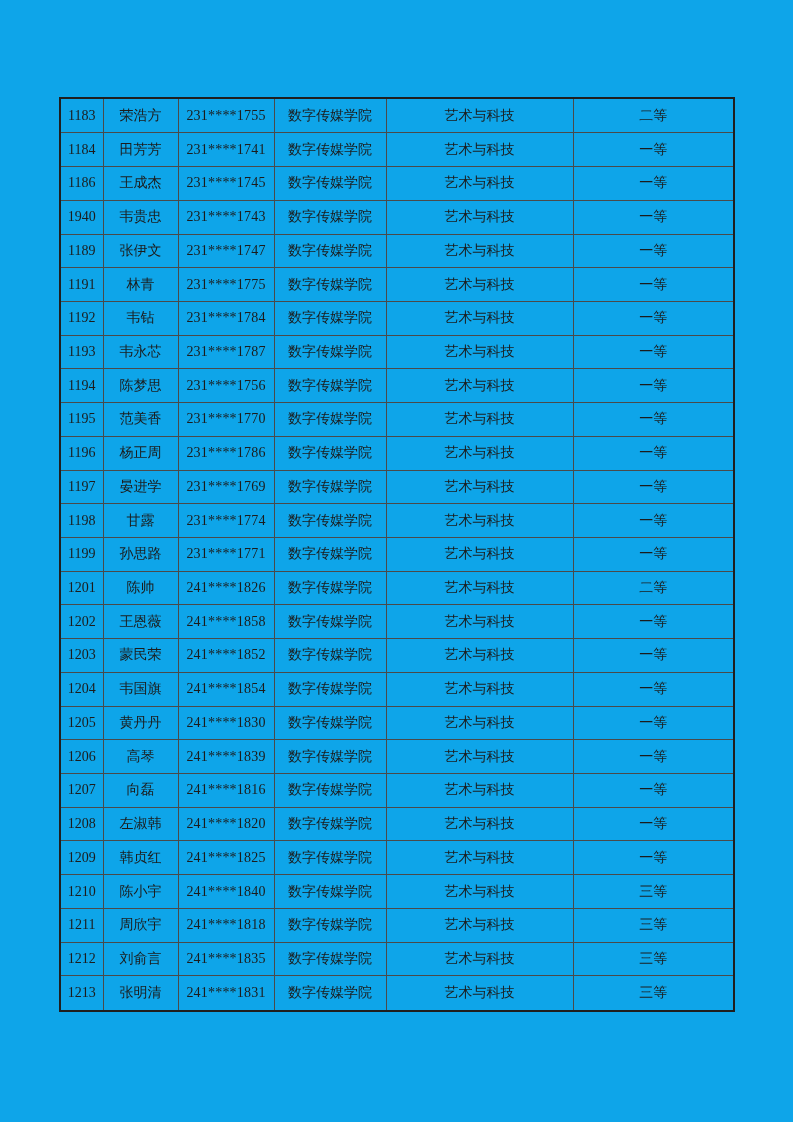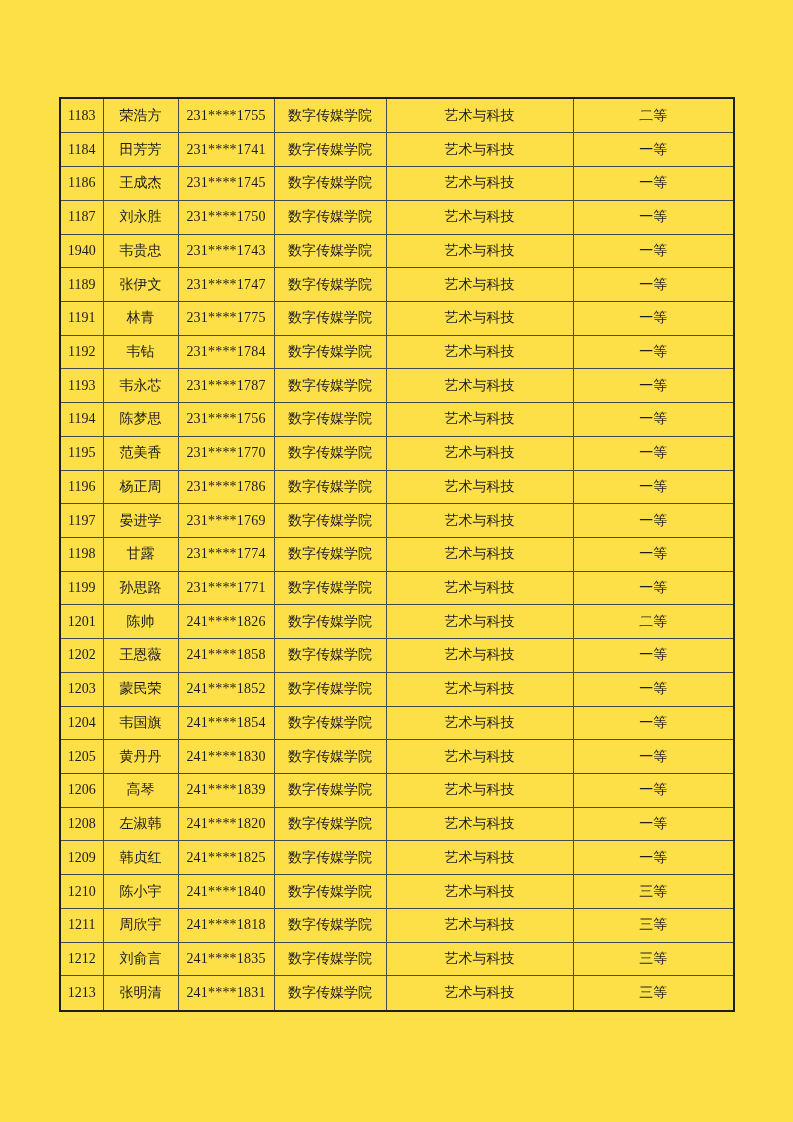--- a/index.html
+++ b/index.html
@@ -4,21 +4,21 @@
 <style>
   html, body {
     margin: 0;
     padding: 0;
     background: #ffffff;
   }
   .page {
     position: relative;
     width: 793px;
     height: 1122px;
-    background: #fde047;
+    background: #0ea5e9;
     font-family: "Liberation Serif", "DejaVu Serif", serif;
     color: #1c1c1c;
     overflow: hidden;
   }
   table.award-table {
     position: absolute;
     left: 59px;
     top: 97px;
     width: 674px;
     height: 915px;
@@ -72,28 +72,20 @@
   </tr>
         <tr>
     <td class="c-index">1186</td>
     <td class="c-name">王成杰</td>
     <td class="c-id">231****1745</td>
     <td class="c-college">数字传媒学院</td>
     <td class="c-major">艺术与科技</td>
     <td class="c-award">一等</td>
   </tr>
         <tr>
-    <td class="c-index">1187</td>
-    <td class="c-name">刘永胜</td>
-    <td class="c-id">231****1750</td>
-    <td class="c-college">数字传媒学院</td>
-    <td class="c-major">艺术与科技</td>
-    <td class="c-award">一等</td>
-  </tr>
-        <tr>
     <td class="c-index">1940</td>
     <td class="c-name">韦贵忠</td>
     <td class="c-id">231****1743</td>
     <td class="c-college">数字传媒学院</td>
     <td class="c-major">艺术与科技</td>
     <td class="c-award">一等</td>
   </tr>
         <tr>
     <td class="c-index">1189</td>
     <td class="c-name">张伊文</td>
@@ -211,20 +203,28 @@
     <td class="c-name">黄丹丹</td>
     <td class="c-id">241****1830</td>
     <td class="c-college">数字传媒学院</td>
     <td class="c-major">艺术与科技</td>
     <td class="c-award">一等</td>
   </tr>
         <tr>
     <td class="c-index">1206</td>
     <td class="c-name">高琴</td>
     <td class="c-id">241****1839</td>
+    <td class="c-college">数字传媒学院</td>
+    <td class="c-major">艺术与科技</td>
+    <td class="c-award">一等</td>
+  </tr>
+        <tr>
+    <td class="c-index">1207</td>
+    <td class="c-name">向磊</td>
+    <td class="c-id">241****1816</td>
     <td class="c-college">数字传媒学院</td>
     <td class="c-major">艺术与科技</td>
     <td class="c-award">一等</td>
   </tr>
         <tr>
     <td class="c-index">1208</td>
     <td class="c-name">左淑韩</td>
     <td class="c-id">241****1820</td>
     <td class="c-college">数字传媒学院</td>
     <td class="c-major">艺术与科技</td>

